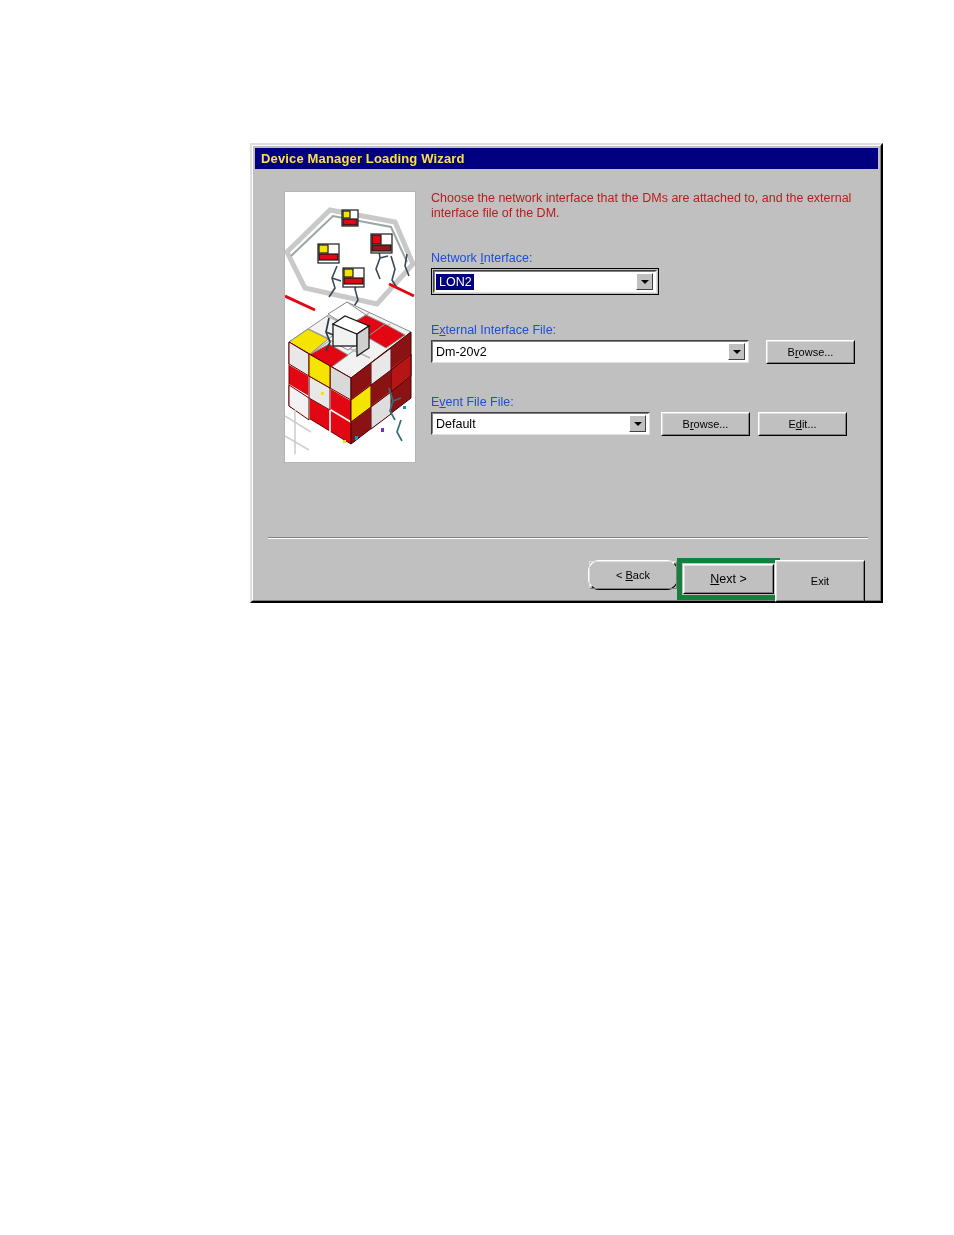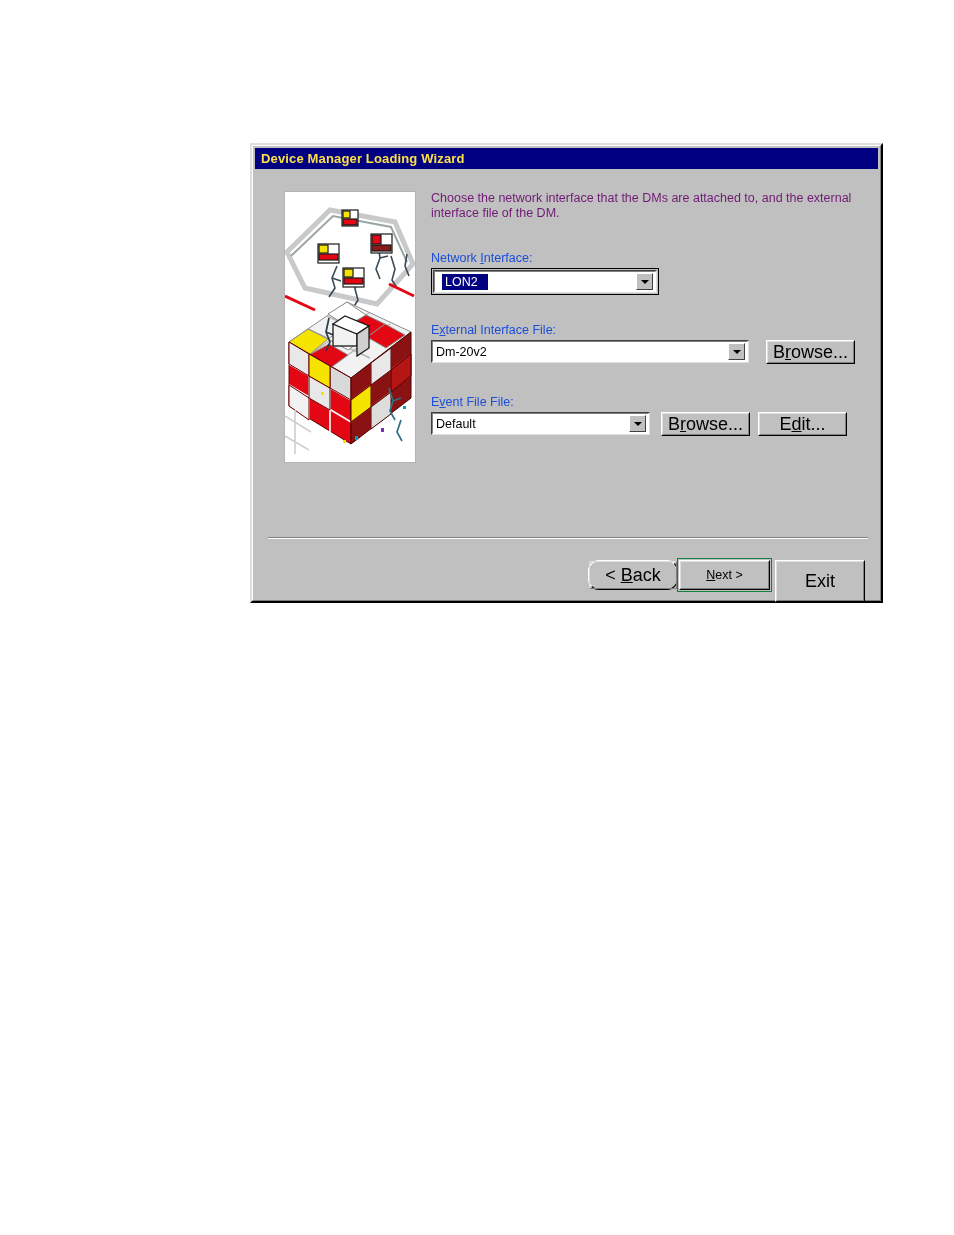--- a/index.html
+++ b/index.html
@@ -75,21 +75,21 @@
 
   
   #content {
     position: absolute;
     left: 179px;
     top: 46px;
     width: 425px;
   }
   .intro {
     font-size: 12.5px;
-    color: #701a75;
+    color: #b91c1c;
     line-height: 15px;
     width: 424px;
   }
 
   .field-block { position: absolute; }
   .field-label {
     font-size: 12.5px;
     color: #1d4ed8;
     margin-bottom: 3px;
     white-space: nowrap;
@@ -129,22 +129,22 @@
     padding-left: 3px;
     white-space: nowrap;
     flex: 1;
     overflow: hidden;
   }
   .combo-value.selected {
     background: #000080;
     color: #ffffff;
     display: inline-block;
     flex: 0 0 auto;
-    padding: 1px 10px 1px 3px;
-    margin-left: 7px;
+    padding: 1px 2px 1px 3px;
+    margin-left: 1px;
   }
   .combo-arrow {
     width: 17px;
     height: 17px;
     margin-right: 2px;
     background: #c0c0c0;
     border-top: 1px solid #ffffff;
     border-left: 1px solid #ffffff;
     border-right: 1px solid #404040;
     border-bottom: 1px solid #404040;
@@ -164,42 +164,42 @@
 
   
   .btn {
     background: #c0c0c0;
     border-top: 1px solid #ffffff;
     border-left: 1px solid #ffffff;
     border-right: 1px solid #000000;
     border-bottom: 1px solid #000000;
     box-sizing: border-box;
     font-family: "Liberation Sans", sans-serif;
-    font-size: 18px;
+    font-size: 11px;
     color: #000000;
     display: flex;
     align-items: center;
     justify-content: center;
     position: relative;
     cursor: default;
     user-select: none;
   }
   .btn::after {
     content: "";
     position: absolute;
     left: 0; top: 0; right: 0; bottom: 0;
     border-top: 1px solid #dfdfdf;
     border-left: 1px solid #dfdfdf;
     border-right: 1px solid #808080;
     border-bottom: 1px solid #808080;
     pointer-events: none;
   }
   .btn u { text-decoration: underline; }
   .btn-default {
-    border: 1px solid #15803d;
+    border: 5px solid #15803d;
     padding: 1px;
   }
   .btn-default .btn-face {
     width: 100%;
     height: 100%;
     background: #c0c0c0;
     border-top: 1px solid #ffffff;
     border-left: 1px solid #ffffff;
     border-right: 1px solid #000000;
     border-bottom: 1px solid #000000;

